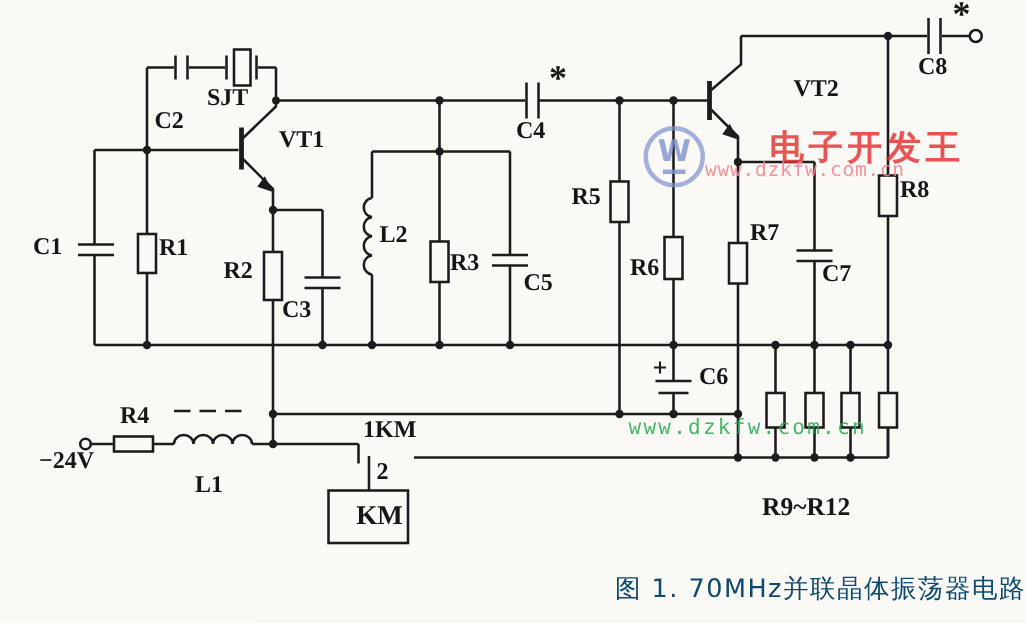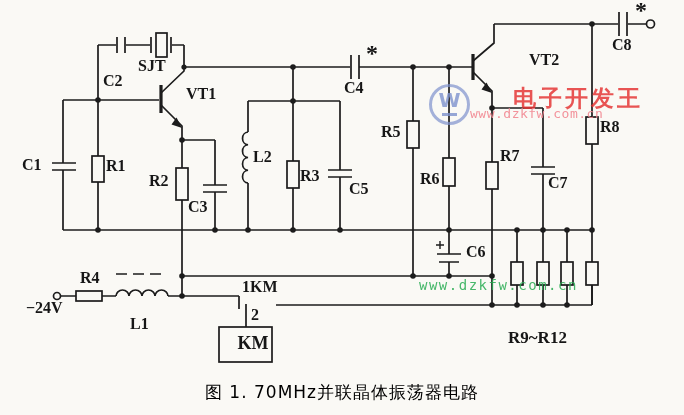--- a/index.html
+++ b/index.html
@@ -2,21 +2,21 @@
 <html><head>
 <meta charset="utf-8">
 <style>
   html,body{margin:0;padding:0;}
   body{background:#e8e8e8;font-family:"Liberation Serif",serif;}
   .page{position:relative;width:684px;height:415px;background:#faf9f5;overflow:hidden;}
   svg{position:absolute;left:0;top:0;}
   .lbl{position:absolute;font-family:"Liberation Serif",serif;font-size:16px;font-weight:700;color:#161616;white-space:nowrap;line-height:1;}
   .lbl.star{font-size:24px;font-weight:700;}
   .kmtext{position:absolute;left:219px;top:334px;width:68px;text-align:center;font-size:18px;font-weight:600;color:#161616;font-family:"Liberation Serif",serif;line-height:1;}
-  .caption{position:absolute;left:0;top:381px;width:100%;text-align:center;font-size:17px;letter-spacing:1px;color:#000000;font-family:"DejaVu Sans",sans-serif;}
+  .caption{position:absolute;left:0;top:381px;width:100%;text-align:right;font-size:17px;letter-spacing:1px;color:#0c4a6e;font-family:"DejaVu Sans",sans-serif;}
   
   .wm-logo{position:absolute;left:429px;top:84px;width:41px;height:41px;border:3px solid rgba(125,145,205,.7);border-radius:50%;box-sizing:border-box;}
   .wm-logo .w{position:absolute;left:0;top:3px;width:100%;text-align:center;font-family:"DejaVu Sans",sans-serif;font-weight:bold;font-size:20px;color:rgba(125,145,205,.8);line-height:1;}
   .wm-logo .bar{position:absolute;left:10px;top:26px;width:15px;height:3px;background:rgba(125,145,205,.8);}
   .wm-brand{position:absolute;left:467px;top:83px;font-family:"DejaVu Sans",sans-serif;font-weight:bold;font-size:23px;letter-spacing:3px;color:rgba(228,48,48,.82);white-space:nowrap;padding-left:46px;}
   .wm-url{position:absolute;left:470px;top:106px;font-family:"DejaVu Sans Mono",monospace;font-size:13px;letter-spacing:.5px;color:rgba(242,135,145,.9);white-space:nowrap;}
   .wm-url2{position:absolute;left:419px;top:277px;font-family:"DejaVu Sans Mono",monospace;font-size:14px;letter-spacing:1.5px;color:rgba(40,172,82,.85);white-space:nowrap;}
 </style>
 </head>
 <body>

